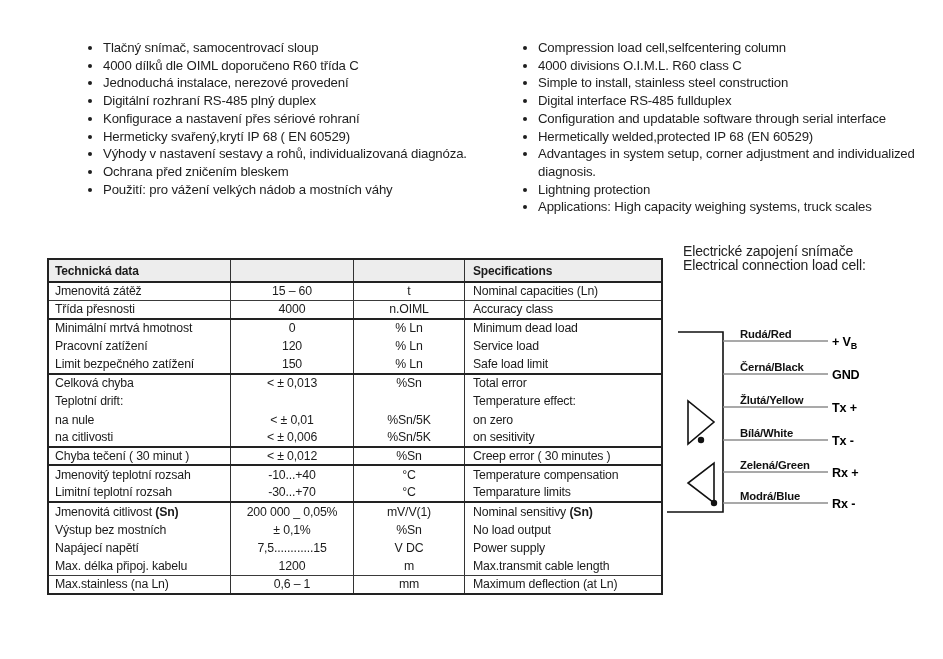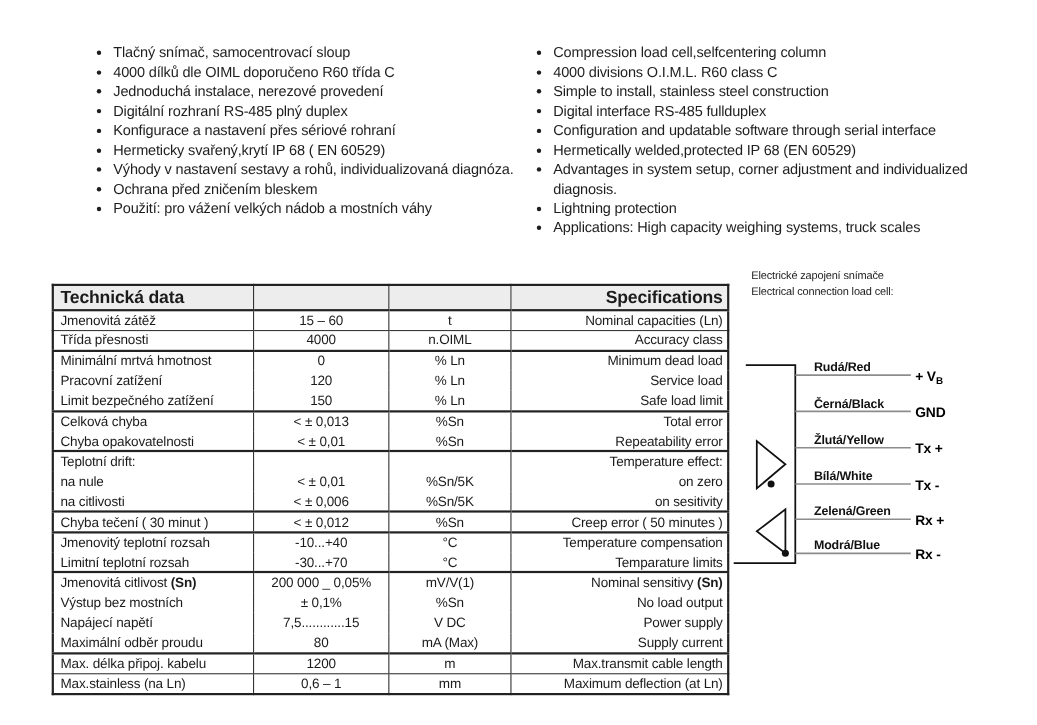--- a/index.html
+++ b/index.html
@@ -5,37 +5,37 @@
   html,body{margin:0;padding:0;background:#fff;}
   .page{
     position:relative;width:943px;height:659px;background:#ffffff;overflow:hidden;
     font-family:"Liberation Sans","DejaVu Sans",sans-serif;color:#1c1c1c;
     letter-spacing:-0.15px;
   }
   
   ul.features{position:absolute;margin:0;padding:0 0 0 17px;list-style:disc outside;}
   ul.features li{font-size:13.2px;line-height:17.7px;color:#1e1e1e;}
   #features-cz{left:86px;top:39px;width:405px;}
-  #features-en{left:486px;top:39px;width:402px;}
+  #features-en{left:521px;top:39px;width:402px;}
   
   .tech-table-wrap{position:absolute;left:47px;top:258px;}
   table.tech{border-collapse:collapse;table-layout:fixed;width:571px;border:2px solid #222;}
   table.tech td{font-size:12.3px;color:#1b1b1b;padding:0 4px;vertical-align:middle;overflow:hidden;white-space:nowrap;}
   table.tech .c1{width:171px;border-right:1px solid #333;padding-left:6px;text-align:left;}
   table.tech .c2{width:114px;border-right:1px solid #333;text-align:center;}
   table.tech .c3{width:102px;border-right:1px solid #333;text-align:center;}
-  table.tech .c4{width:184px;padding-left:8px;text-align:right;}
+  table.tech .c4{width:184px;padding-left:8px;text-align:left;}
   table.tech tr{height:18.35px;}
   table.tech tr.header{height:23px;background:#ededed;}
-  table.tech tr.header td{font-weight:bold;font-size:16px;border-bottom:2px solid #222;}
+  table.tech tr.header td{font-weight:bold;font-size:12px;border-bottom:2px solid #222;}
   table.tech tr.b-thin td{border-bottom:1px solid #3a3a3a;}
   table.tech tr.b-thick td{border-bottom:2px solid #222;}
   table.tech tr.b-none td{border-bottom:none;}
   
-  .diagram-caption{position:absolute;left:683px;top:245px;font-size:10px;line-height:13.5px;color:#222;}
+  .diagram-caption{position:absolute;left:683px;top:245px;font-size:14px;line-height:13.5px;color:#222;}
   #diagram-svg{position:absolute;left:660px;top:315px;}
   .wire-label{font-family:"Liberation Sans","DejaVu Sans",sans-serif;font-weight:bold;font-size:11.3px;fill:#111;}
   .terminal-label{font-family:"Liberation Sans","DejaVu Sans",sans-serif;font-weight:bold;font-size:12.6px;fill:#000;}
 </style>
 </head>
 <body>
 
 <div class="page">
 
   <ul class="features" id="features-cz">
@@ -99,26 +99,20 @@
             <td class="c2">150</td>
             <td class="c3">% Ln</td>
             <td class="c4">Safe load limit</td>
           </tr>
           <tr class="b-none">
             <td class="c1">Celková chyba</td>
             <td class="c2">&lt; ± 0,013</td>
             <td class="c3">%Sn</td>
             <td class="c4">Total error</td>
           </tr>
-          <tr class="b-thick">
-            <td class="c1">Chyba opakovatelnosti</td>
-            <td class="c2">&lt; ± 0,01</td>
-            <td class="c3">%Sn</td>
-            <td class="c4">Repeatability error</td>
-          </tr>
           <tr class="b-none">
             <td class="c1">Teplotní drift:</td>
             <td class="c2"></td>
             <td class="c3"></td>
             <td class="c4">Temperature effect:</td>
           </tr>
           <tr class="b-none">
             <td class="c1">na nule</td>
             <td class="c2">&lt; ± 0,01</td>
             <td class="c3">%Sn/5K</td>
@@ -127,21 +121,21 @@
           <tr class="b-thick">
             <td class="c1">na citlivosti</td>
             <td class="c2">&lt; ± 0,006</td>
             <td class="c3">%Sn/5K</td>
             <td class="c4">on sesitivity</td>
           </tr>
           <tr class="b-thick">
             <td class="c1">Chyba tečení ( 30 minut )</td>
             <td class="c2">&lt; ± 0,012</td>
             <td class="c3">%Sn</td>
-            <td class="c4">Creep error ( 50 minutes )</td>
+            <td class="c4">Creep error ( 30 minutes )</td>
           </tr>
           <tr class="b-none">
             <td class="c1">Jmenovitý teplotní rozsah</td>
             <td class="c2">-10...+40</td>
             <td class="c3">°C</td>
             <td class="c4">Temperature compensation</td>
           </tr>
           <tr class="b-thick">
             <td class="c1">Limitní teplotní rozsah</td>
             <td class="c2">-30...+70</td>
@@ -158,26 +152,20 @@
             <td class="c1">Výstup bez mostních</td>
             <td class="c2">± 0,1%</td>
             <td class="c3">%Sn</td>
             <td class="c4">No load output</td>
           </tr>
           <tr class="b-none">
             <td class="c1">Napájecí napětí</td>
             <td class="c2">7,5............15</td>
             <td class="c3">V DC</td>
             <td class="c4">Power supply</td>
-          </tr>
-          <tr class="b-thick">
-            <td class="c1">Maximální odběr proudu</td>
-            <td class="c2">80</td>
-            <td class="c3">mA (Max)</td>
-            <td class="c4">Supply current</td>
           </tr>
           <tr class="b-thin">
             <td class="c1">Max. délka připoj. kabelu</td>
             <td class="c2">1200</td>
             <td class="c3">m</td>
             <td class="c4">Max.transmit cable length</td>
           </tr>
           <tr class="b-none">
             <td class="c1">Max.stainless (na Ln)</td>
             <td class="c2">0,6 – 1</td>

